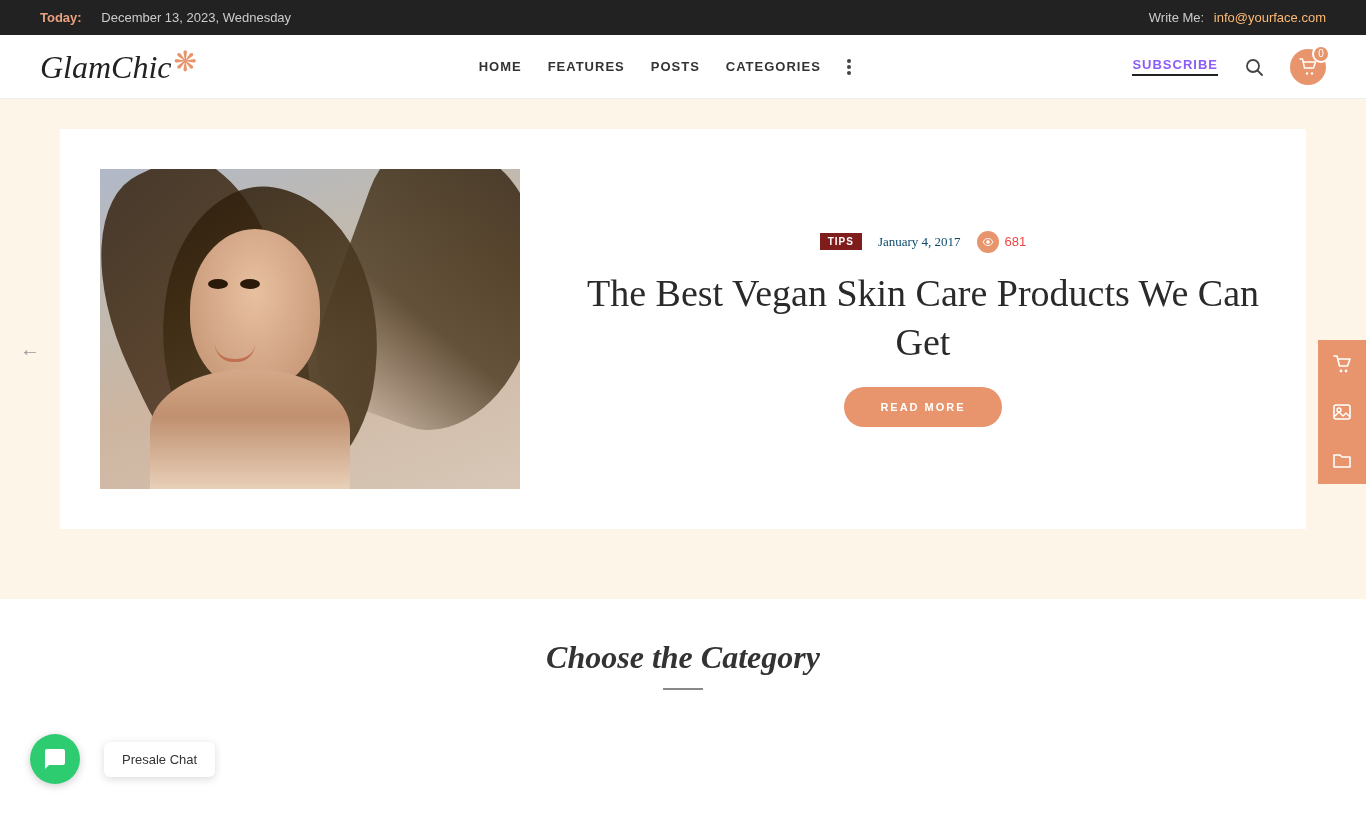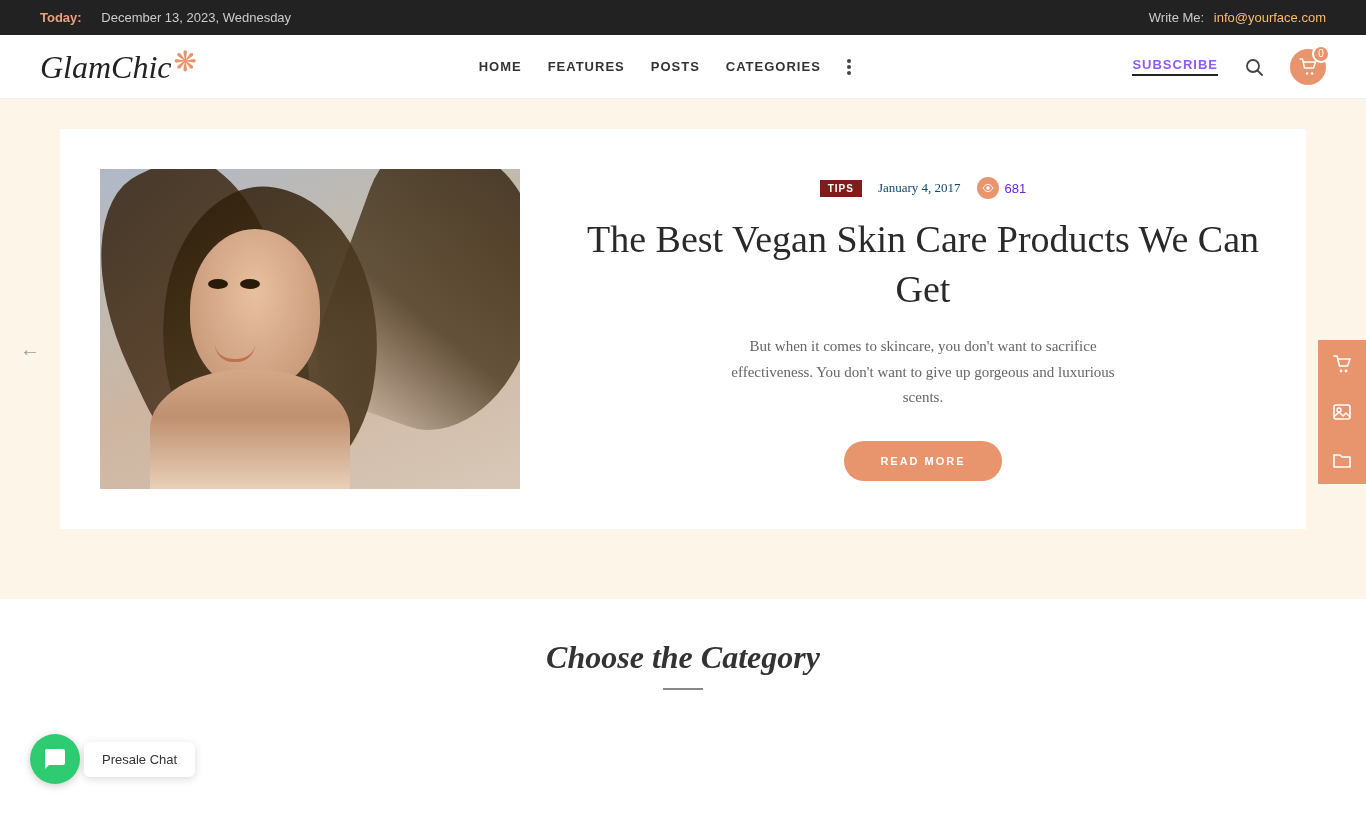--- a/index.html
+++ b/index.html
@@ -163,21 +163,21 @@
       font-family: Liberation Serif, serif;
       font-size: 13px;
       color: #0c4a6e;
     }
     .hero-views {
       display: flex;
       align-items: center;
       gap: 6px;
       font-family: Arial, sans-serif;
       font-size: 13px;
-      color: #6d28d9;
+      color: #ef4444;
     }
     .eye-icon {
       width: 22px; height: 22px;
       background: #e8956d;
       border-radius: 50%;
       display: flex; align-items: center; justify-content: center;
       color: white;
       font-size: 10px;
     }
     .hero-title {
@@ -277,21 +277,21 @@
       margin: 0 auto;
     }
 
     
     .chat-widget {
       position: fixed;
       bottom: 40px;
       left: 30px;
       display: flex;
       align-items: center;
-      gap: 4px;
+      gap: 24px;
       z-index: 200;
     }
     .chat-bubble-btn {
       width: 50px; height: 50px;
       background: #2ecc71;
       border-radius: 50%;
       display: flex; align-items: center; justify-content: center;
       color: white;
       font-size: 22px;
       cursor: pointer;
@@ -392,21 +392,20 @@
             <svg width="12" height="8" viewBox="0 0 12 8" fill="none">
               <path d="M1 4C2.5 1.5 4 0.5 6 0.5C8 0.5 9.5 1.5 11 4C9.5 6.5 8 7.5 6 7.5C4 7.5 2.5 6.5 1 4Z" stroke="white" stroke-width="1"></path>
               <circle cx="6" cy="4" r="1.8" fill="white"></circle>
             </svg>
           </div>
           <span>681</span>
         </div>
       </div>
 
       <h1 class="hero-title">The Best Vegan Skin Care Products We Can Get</h1>
-      <p class="hero-desc">But when it comes to skincare, you don't want to sacrifice effectiveness. You don't want to give up gorgeous and luxurious scents.</p>
       <button class="read-more-btn">READ MORE</button>
     </div>
   </div>
   <button class="slider-arrow-right">→</button>
 </div>
 
 <div class="category-section">
   <h2 class="category-title">Choose the Category</h2>
   <div class="category-divider"></div>
 </div>

